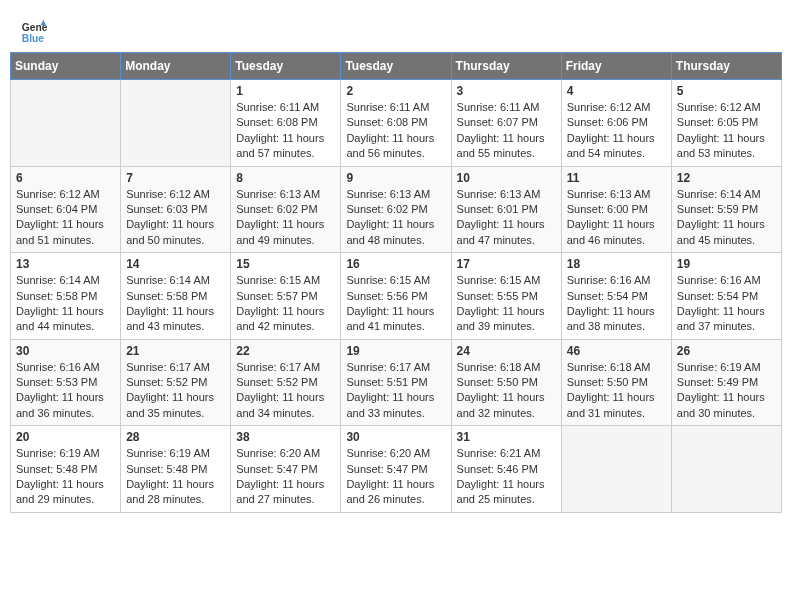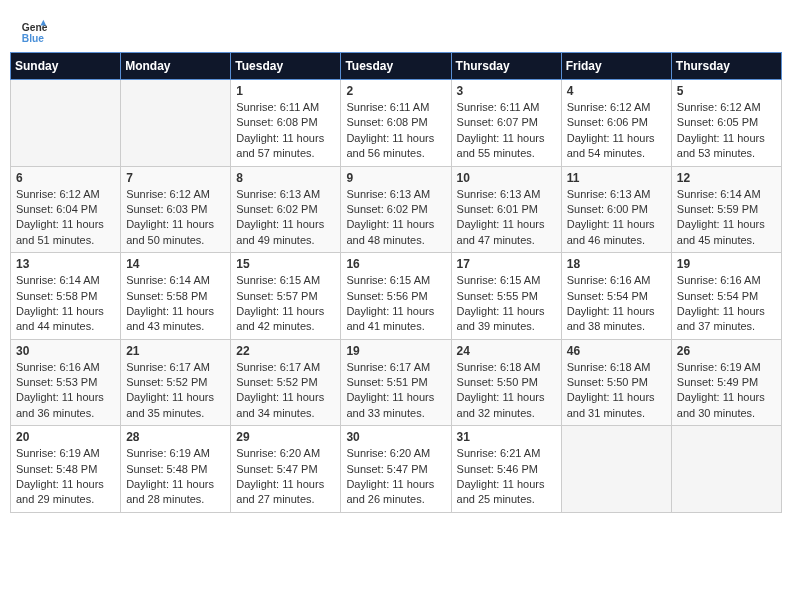--- a/index.html
+++ b/index.html
@@ -36,21 +36,21 @@
     .location {
       font-size: 14px;
       color: #555;
     }
     .calendar {
       width: 100%;
       border-collapse: collapse;
       font-size: 11px;
     }
     .calendar th {
-      background: #0f172a;
+      background: #737373;
       color: #fff;
       padding: 6px 4px;
       text-align: left;
       font-size: 12px;
       font-weight: bold;
       border: 1px solid #5a8fd4;
     }
     .calendar td {
       border: 1px solid #ccc;
       vertical-align: top;
@@ -313,21 +313,21 @@
 and 29 minutes.</div>
         </td>
         <td>
           <span class="day-num">28</span>
           <div class="day-info" style="white-space: pre-line;">Sunrise: 6:19 AM
 Sunset: 5:48 PM
 Daylight: 11 hours
 and 28 minutes.</div>
         </td>
         <td>
-          <span class="day-num">29</span>
+          <span class="day-num">38</span>
           <div class="day-info" style="white-space: pre-line;">Sunrise: 6:20 AM
 Sunset: 5:47 PM
 Daylight: 11 hours
 and 27 minutes.</div>
         </td>
         <td>
           <span class="day-num">30</span>
           <div class="day-info" style="white-space: pre-line;">Sunrise: 6:20 AM
 Sunset: 5:47 PM
 Daylight: 11 hours

